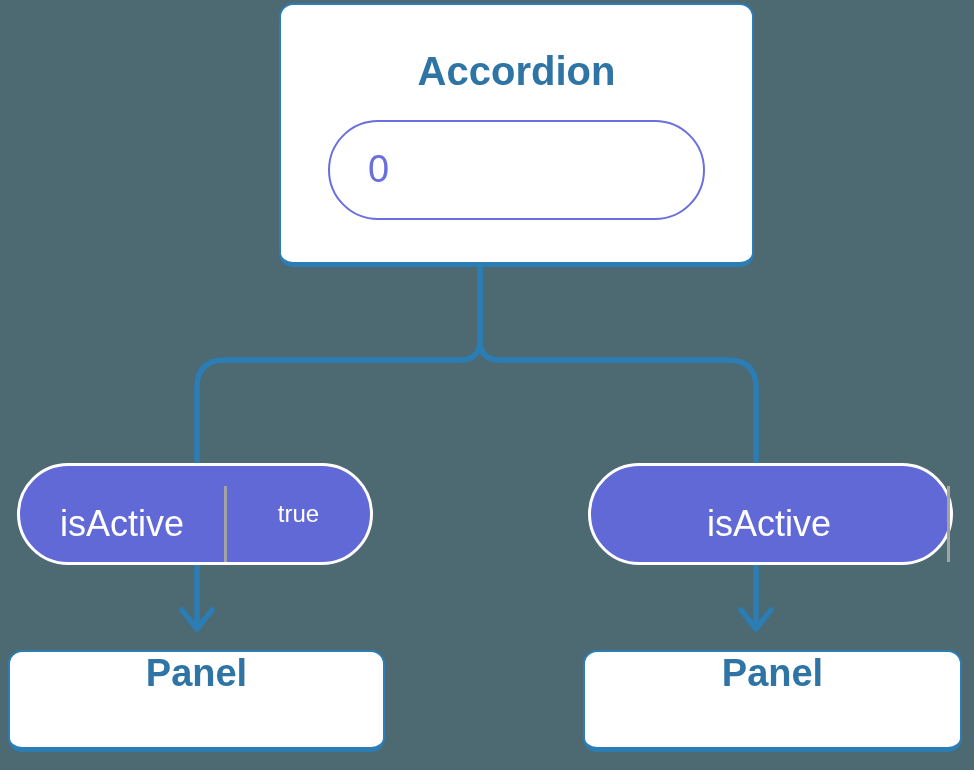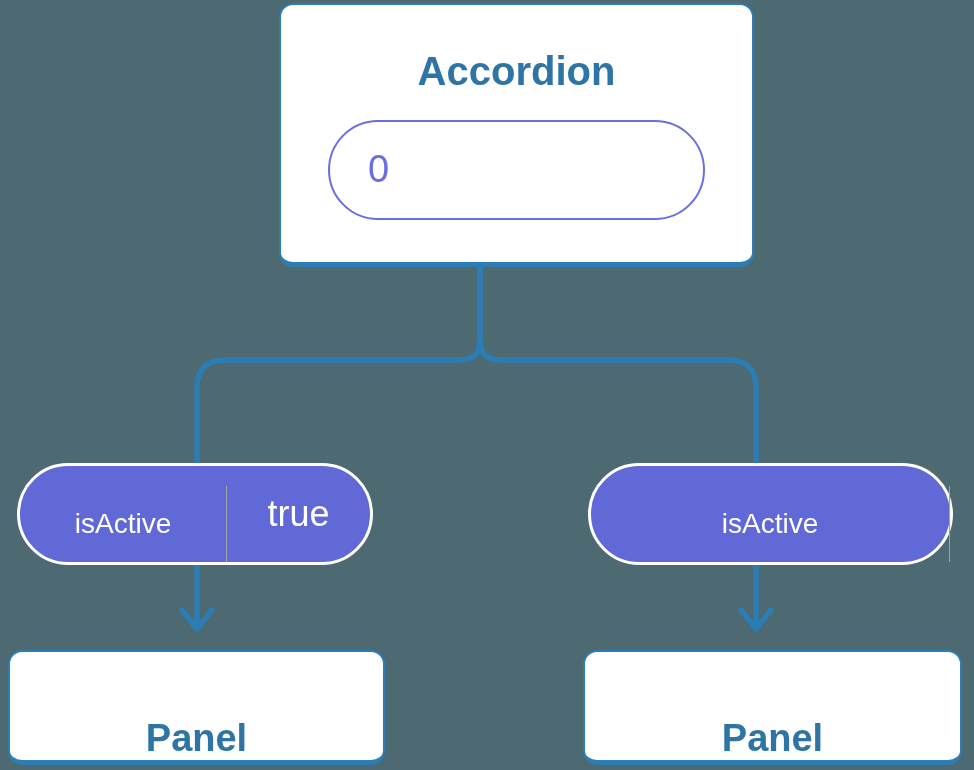--- a/index.html
+++ b/index.html
@@ -92,38 +92,38 @@
     background: var(--purple-fill);
     border: 3px solid #ffffff;
     border-radius: 51px;
     display: flex;
     color: var(--pill-text-color);
     z-index: 2;
   }
   .prop-pill .seg-name {
     flex: 1;
     display: flex; align-items: center; justify-content: center;
-    font-size: 28px;
-    border-right: 1px solid #a3a3a3;
+    font-size: 36px;
+    border-right: 3px solid #a3a3a3;
     margin-top: 20px;
   }
   .prop-pill .seg-value {
     display: flex; align-items: center; justify-content: center;
-    font-size: 36px;
+    font-size: 24px;
   }
   .prop-pill-left  { left: 17px;  width: 356px; }
   .prop-pill-left  .seg-value { width: 143px; }
   .prop-pill-right { left: 588px; width: 365px; }
   .prop-pill-right .seg-value { width: 151px; }
 
   
   .panel-card {
     top: 650px;
-    height: 115px;
-    display: flex; align-items: flex-end; justify-content: center;
+    height: 102px;
+    display: flex; align-items: flex-start; justify-content: center;
     font-size: 38px;
     font-weight: 600;
     color: var(--heading-blue);
   }
   .panel-card-left  { left: 8px;   width: 377px; }
   .panel-card-right { left: 583px; width: 379px; }
 </style>
 </head>
 <body>
 

